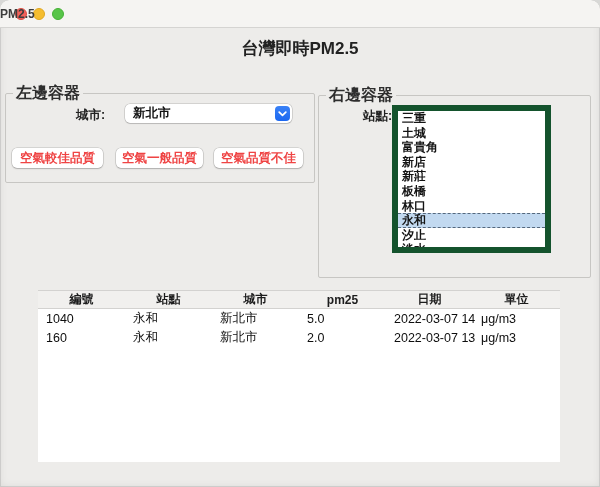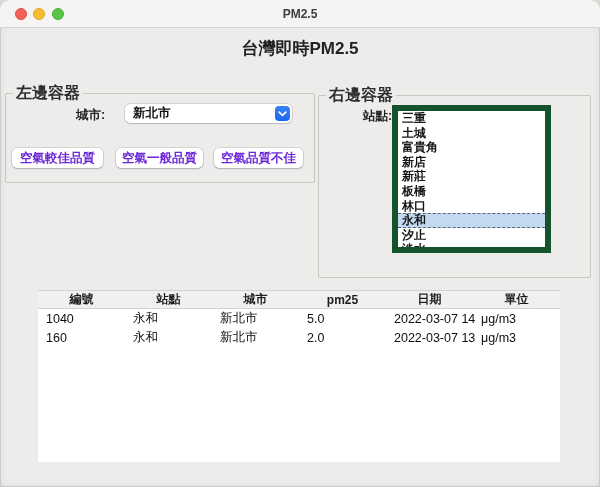--- a/index.html
+++ b/index.html
@@ -10,21 +10,21 @@
     font-family:"Liberation Sans","DejaVu Sans",sans-serif;
     box-shadow:inset 0 0 0 1px rgba(0,0,0,0.10), inset 0 0 8px rgba(0,0,0,0.08);
   }
   
   .titlebar{
     position:absolute;left:0;top:0;width:600px;height:28px;
     background:#f5f4f2;border-bottom:1px solid #d5d4d2;border-radius:9px 9px 0 0;
   }
   .titlebar .title{
     position:absolute;left:0;top:0;width:100%;height:16px;line-height:28px;
-    text-align:center;font-size:12px;font-weight:700;color:#3d3d3d;
+    font-size:12px;font-weight:700;color:#3d3d3d;
   }
   .light{position:absolute;top:8px;width:12px;height:12px;border-radius:50%;}
   .light.red{left:15px;background:#f2615a;border:0.5px solid #dd4f44;}
   .light.yellow{left:33px;background:#f5bd2f;border:0.5px solid #dfa724;}
   .light.green{left:52px;background:#58c449;border:0.5px solid #45b135;}
   
   .heading{
     position:absolute;left:0;top:37px;width:100%;text-align:center;
     font-size:17px;font-weight:700;color:#222;
   }
@@ -50,21 +50,21 @@
   }
   .combo-btn{
     position:absolute;right:2px;top:2px;width:15px;height:15px;border-radius:4px;
     background:linear-gradient(#3a82f7,#1b67f0);
     display:flex;align-items:center;justify-content:center;
   }
   
   .pushbtn{
     position:absolute;top:54px;height:20px;background:#fff;border:none;border-radius:5px;
     box-shadow:0 0 0 0.5px rgba(0,0,0,0.20), 0 1px 1.5px rgba(0,0,0,0.18);
-    font-family:inherit;font-size:12.5px;font-weight:700;color:#6d28d9;
+    font-family:inherit;font-size:12.5px;font-weight:700;color:#ef4444;
     text-align:center;padding:0;line-height:20px;
   }
   .btn1{left:6px;width:91px;}
   .btn2{left:110px;width:87px;}
   .btn3{left:208px;width:89px;}
   
   .station-label{position:absolute;left:44px;top:12px;font-size:12.5px;font-weight:700;color:#222;}
   .listbox{
     position:absolute;left:73px;top:9px;width:159px;height:148px;
     background:#fff;border:6px solid #14532d;overflow:hidden;

